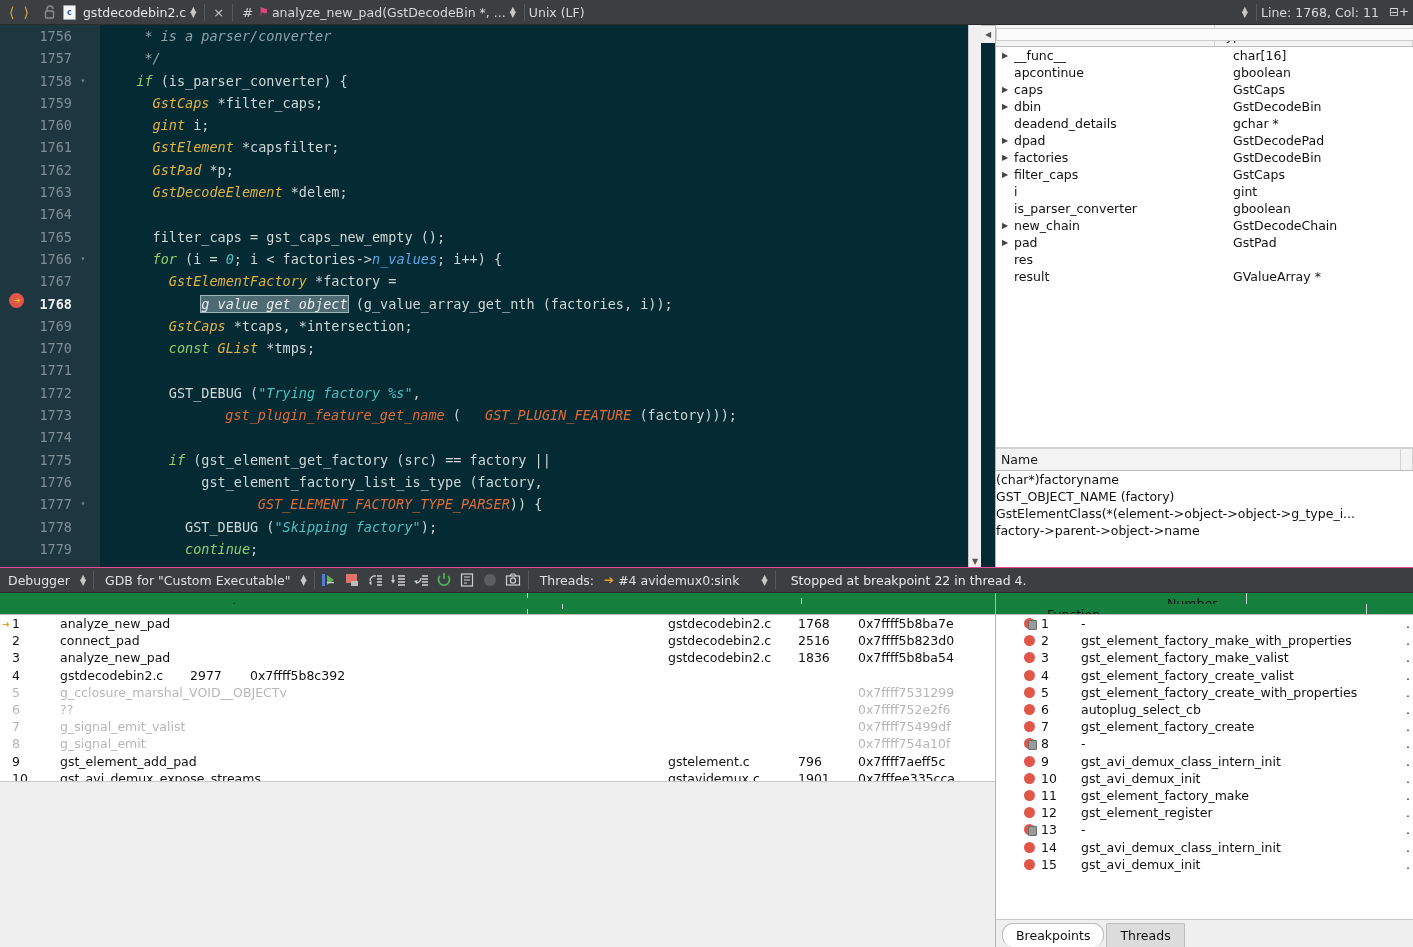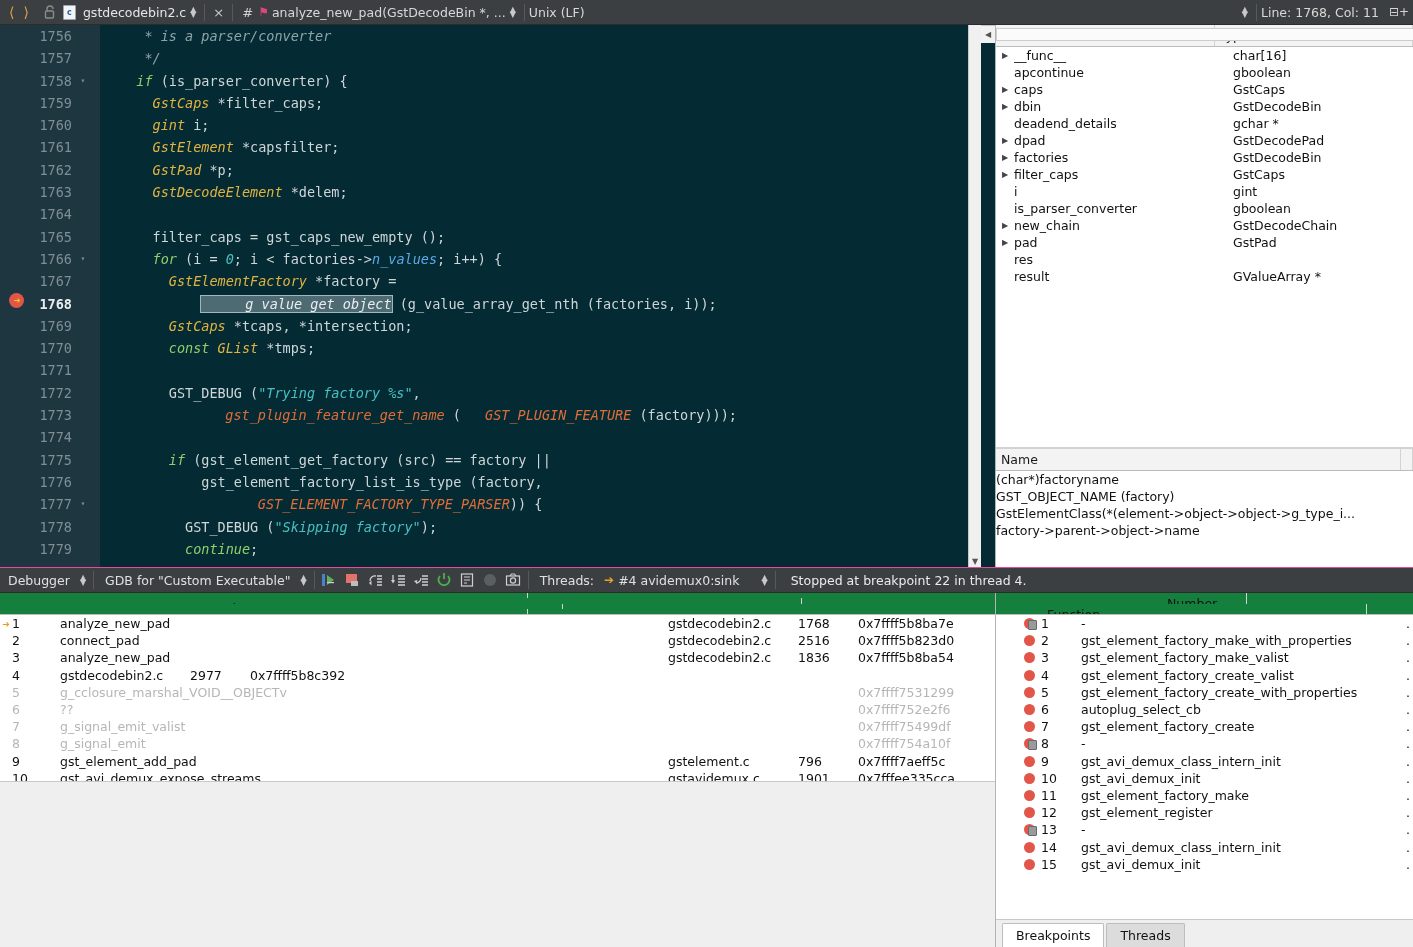--- a/index.html
+++ b/index.html
@@ -76,21 +76,21 @@
   .bpmark:after { content: "➜"; color: #f5c518; font-size: 11px; line-height: 1; margin-left: 1px; }
 
   
   .c-cmt { color: #8fa3a8; font-style: italic; }
   .c-kw  { color: #8fd06b; }
   .c-typ { color: #e0b341; }
   .c-str { color: #49c0c0; }
   .c-mac { color: #e06c38; margin-left: 24px; }
   .c-num { color: #49c0c0; }
   .c-fld { color: #5aa9e6; }
-  .selbox { background: #4e6a72; outline: 1px solid #9fb6bc; color: #e8eef0; padding-left: 44px; }
+  .selbox { background: #4e6a72; outline: 1px solid #9fb6bc; color: #e8eef0; }
 
   .hscroll {
     height: 18px; background: #f2f2f2; border-top: 1px solid #c4c4c4;
     display: flex; align-items: center; position: relative;
   }
   .hscroll .ha { width: 14px; text-align: center; font-size: 8px; color: #555; }
   .hthumb { position: absolute; left: 15px; width: 1305px; top: 2px; bottom: 2px; background: #fbfbfb; border: 1px solid #cdcdcd; }
 
   
   .rightcol { width: 418px; display: flex; flex-direction: column; background: #f2f2f2; border-left: 1px solid #b4b4b4; }
@@ -149,21 +149,21 @@
   }
   .bcol-fn { width: 325px; flex: none; overflow: hidden; }
   .bcol-f { flex: 1; overflow: hidden; }
 
   .tabstrip { height: 28px; min-height: 28px; background: #efefef; border-top: 1px solid #c9c9c9; display: flex; align-items: flex-end; padding-left: 6px; }
   .tab {
     height: 24px; line-height: 23px; padding: 0 13px; font-size: 12.5px; color: #111;
     border: 1px solid #bdbdbd; border-bottom: none; background: #dcdcdc;
     border-radius: 2px 2px 0 0; margin-right: 2px;
   }
-  .tab.active { background: #ffffff; }
+  .tab.active { background: #ffffff; border-radius: 11px; }
   .leftfoot { flex: 1; background: #efefef; border-top: 1px solid #c9c9c9; }
 </style>
 </head>
 <body>
 
 <div class="app">
 
   <div class="topbar">
     <div class="tb-nav">
       <span>⟨</span>

